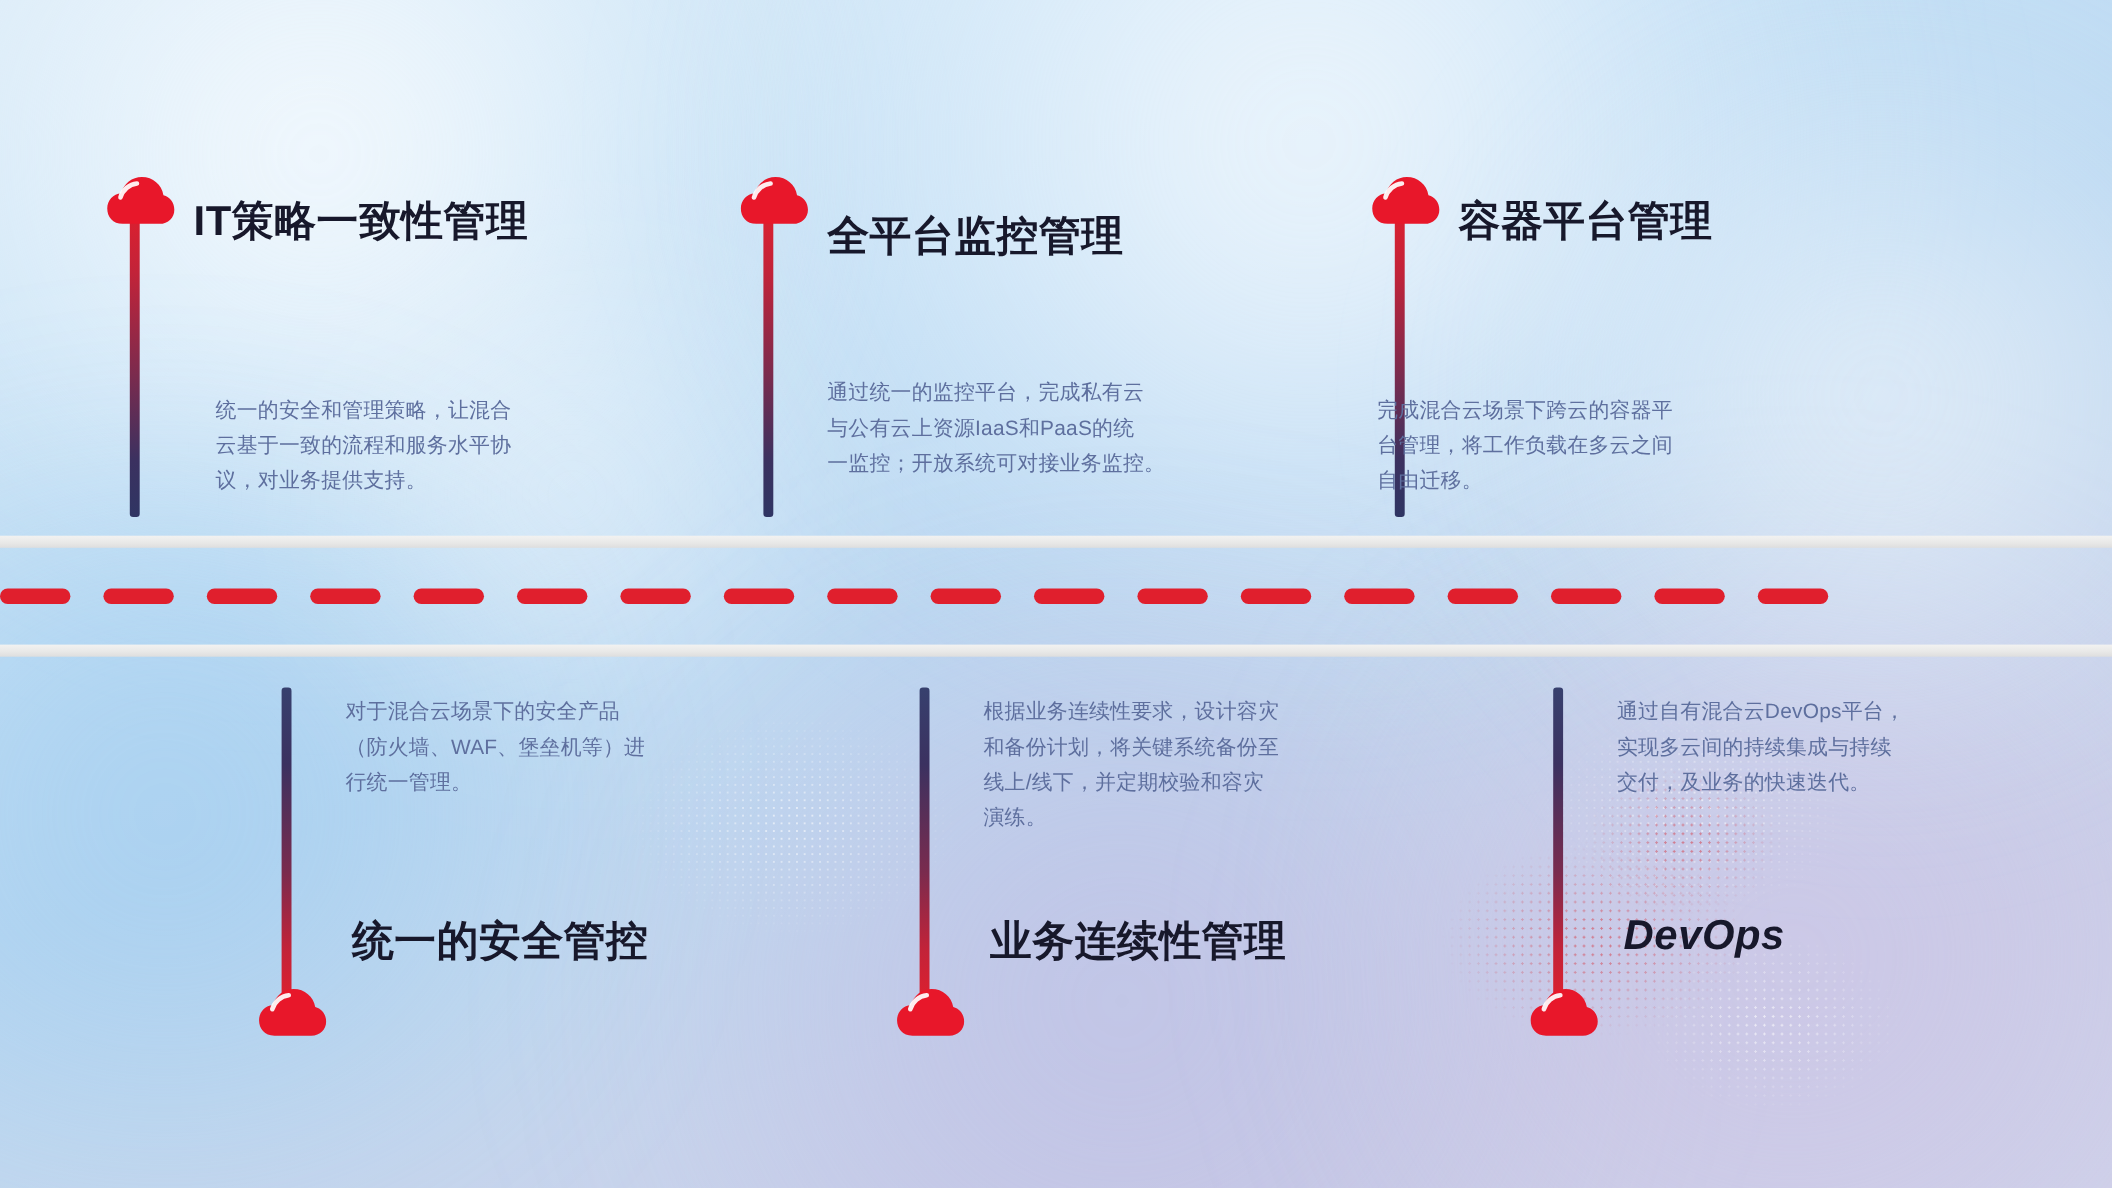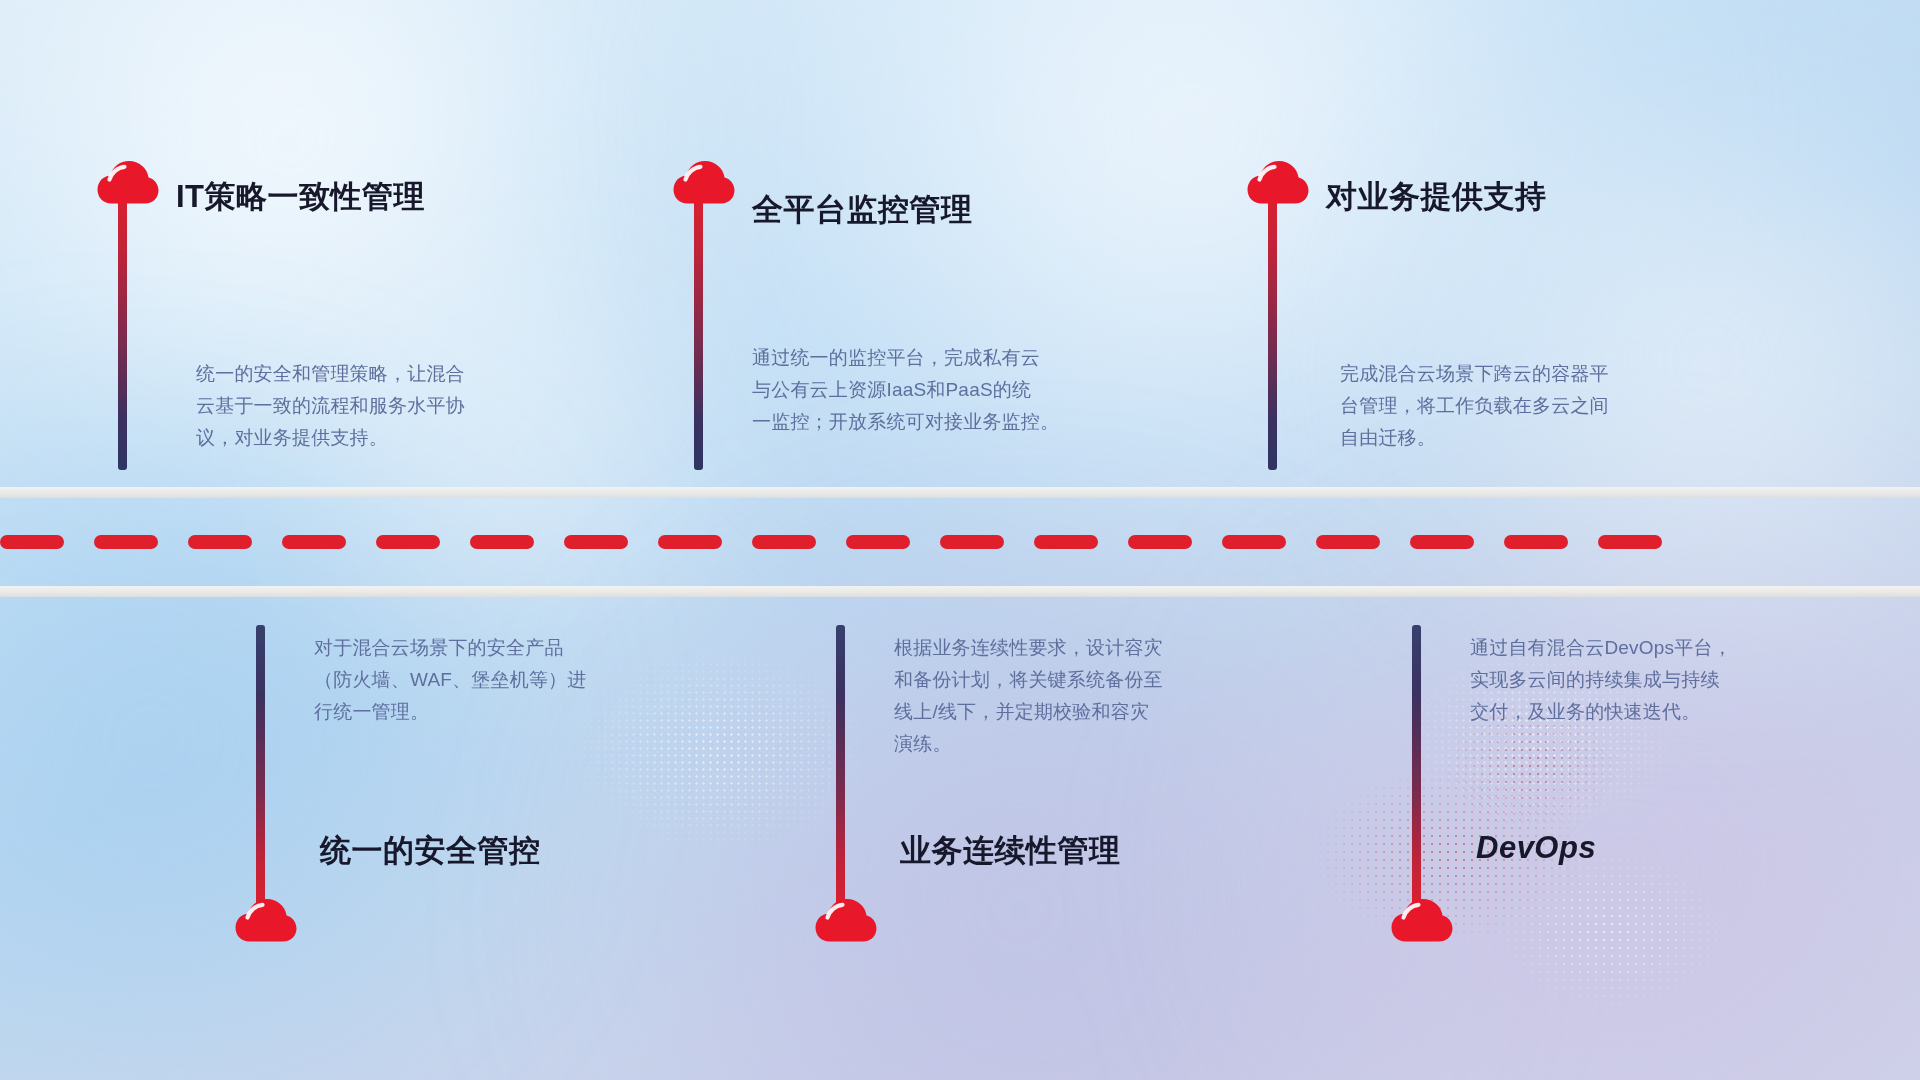--- a/index.html
+++ b/index.html
@@ -95,21 +95,21 @@
   .item { position:absolute; }
 
   .stem { position:absolute; width:9px; border-radius:3px; }
   .stem-top { background:linear-gradient(180deg,#e01f2d 0%, #c22339 22%, #7a2b4e 55%, #3b3160 82%, #2f3563 100%); }
   .stem-bottom { background:linear-gradient(180deg,#37406e 0%, #3b3160 24%, #7a2b4e 58%, #c22339 82%, #e01f2d 100%); }
 
   .cloud { position:absolute; width:62px; height:44px; }
 
   .title {
     position:absolute;
-    font-size:31px;
+    font-size:38px;
     font-weight:bold;
     color:#17182b;
     white-space:nowrap;
     letter-spacing:.5px;
   }
   .body {
     position:absolute;
     font-size:19px;
     line-height:32px;
     color:#5e6f9e;
@@ -184,22 +184,22 @@
 与公有云上资源IaaS和PaaS的统
 一监控；开放系统可对接业务监控。</div>
 </div>
 
 <div class="item">
   <div class="stem stem-top" style="left:1268px; top:185px; height:285px;"></div>
   <svg class="cloud" style="left:1247px; top:160px;" viewBox="0 0 62 44">
     <path d="M14.5 43.5 C5.5 43.5 0.5 37 0.5 29.5 C0.5 22 6 16 13 15.8 C15.5 7 23 1 32 1 C42 1 50 8 51.6 17.4 C57.6 19 61.5 24.3 61.5 30.6 C61.5 37.8 56 43.5 48 43.5 Z" fill="#e8172a"></path>
     <path d="M12.5 19.5 C14.5 12.5 20.5 7.5 27.5 6.8" stroke="#ffffff" stroke-width="4.2" stroke-linecap="round" fill="none" opacity="0.92"></path>
   </svg>
-  <div class="title" style="left:1326px; top:176px;">对业务提供支持</div>
-  <div class="body" style="left:1340px; top:358px; width:440px;">完成混合云场景下跨云的容器平
+  <div class="title" style="left:1326px; top:176px;">容器平台管理</div>
+  <div class="body" style="left:1252px; top:358px; width:440px;">完成混合云场景下跨云的容器平
 台管理，将工作负载在多云之间
 自由迁移。</div>
 </div>
 
 <div class="item">
   <div class="stem stem-bottom" style="left:256px; top:625px; height:290px;"></div>
   <svg class="cloud" style="left:235px; top:898px;" viewBox="0 0 62 44">
     <path d="M14.5 43.5 C5.5 43.5 0.5 37 0.5 29.5 C0.5 22 6 16 13 15.8 C15.5 7 23 1 32 1 C42 1 50 8 51.6 17.4 C57.6 19 61.5 24.3 61.5 30.6 C61.5 37.8 56 43.5 48 43.5 Z" fill="#e8172a"></path>
     <path d="M12.5 19.5 C14.5 12.5 20.5 7.5 27.5 6.8" stroke="#ffffff" stroke-width="4.2" stroke-linecap="round" fill="none" opacity="0.92"></path>
   </svg>

